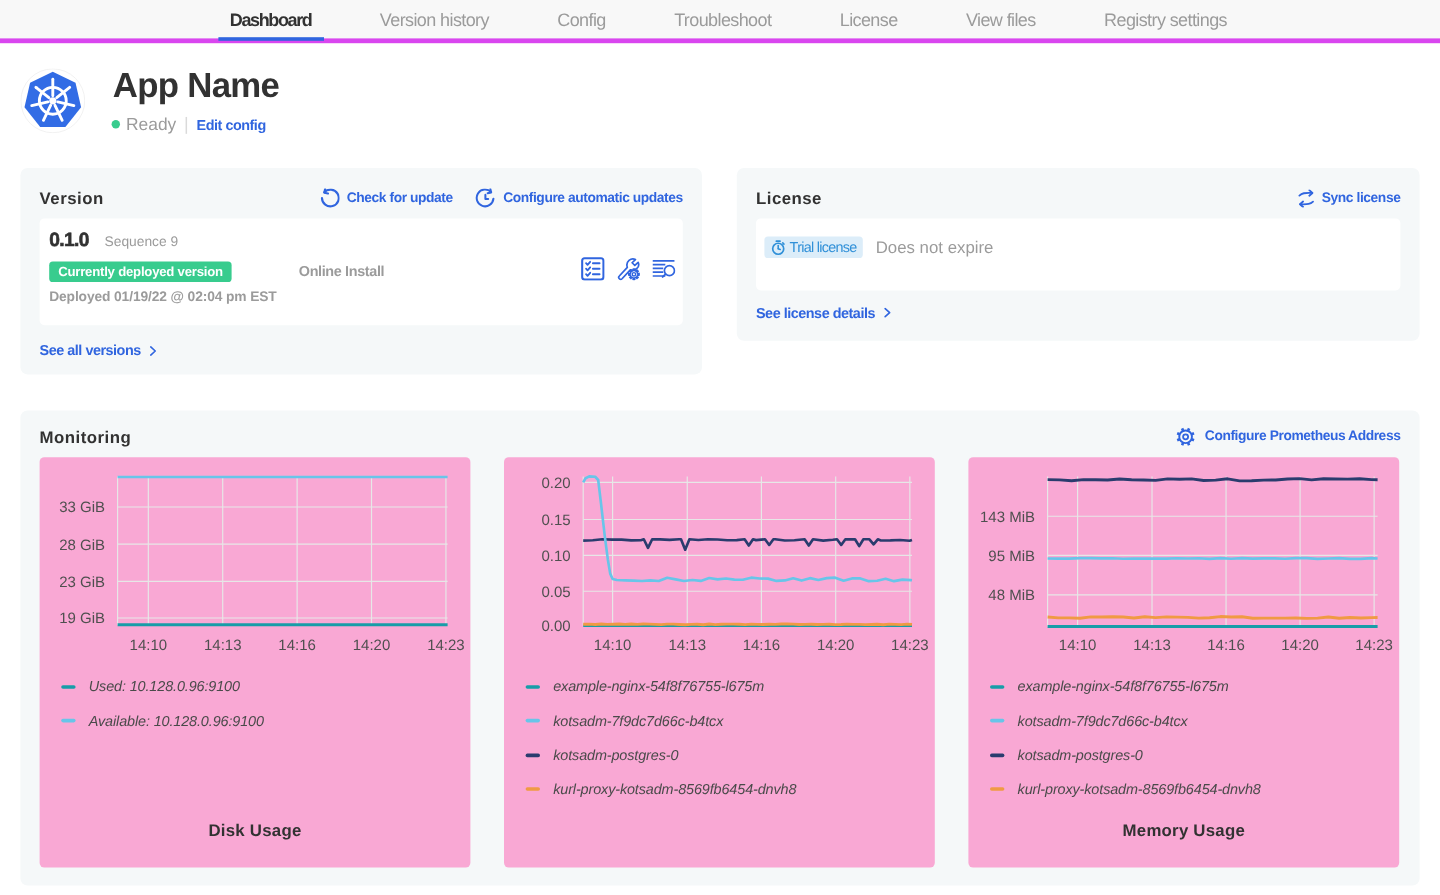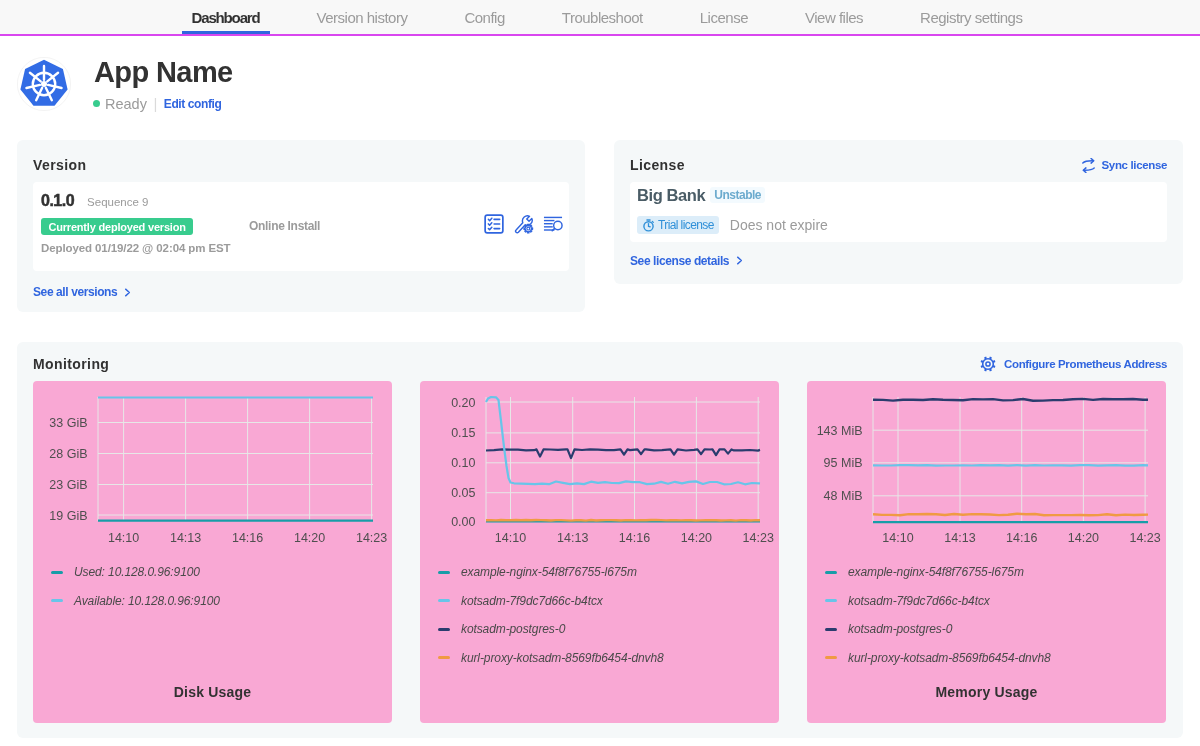--- a/index.html
+++ b/index.html
@@ -1,18 +1,18 @@
 <!DOCTYPE html>
 <html><head>
 <meta charset="utf-8">
 <style>
 * { margin:0; padding:0; box-sizing:border-box; }
 body { width:1200px; height:746px; font-family:"Liberation Sans", sans-serif; background:#fff; position:relative; overflow:hidden; }
 
-.nav { position:absolute; top:0; left:0; width:1200px; height:36px; background:#F8F8F8; border-bottom:2px solid #d946ef; display:flex; justify-content:center; padding-left:14px; }
+.nav { position:absolute; top:0; left:0; width:1200px; height:36px; background:#F8F8F8; border-bottom:4px solid #d946ef; display:flex; justify-content:center; padding-left:14px; }
 .nav-item { font-size:15px; color:#9B9B9B; padding:8.5px 10px 0 10px; margin:0 18.5px; height:35px; position:relative; letter-spacing:-0.5px;}
 .nav-item.active { color:#323232; font-weight:700; letter-spacing:-1.15px; }
 .nav-item.active:after { content:""; position:absolute; left:0; right:0; bottom:1px; height:3px; background:#3065DF; }
 
 .app-icon { position:absolute; left:17px; top:57px; width:54px; height:54px; }
 .app-name { position:absolute; left:94px; top:56px; font-size:29px; font-weight:700; color:#323232; letter-spacing:-0.6px; }
 .app-sub { position:absolute; left:93px; top:95px; font-size:14.5px; color:#9B9B9B; display:flex; align-items:center; }
 .dot { width:7px; height:7px; border-radius:50%; background:#38CC8E; margin-right:5px; }
 .sep { color:#DADADA; margin:0 6.5px; font-size:15px; }
 .editcfg { color:#3065DF; font-weight:700; font-size:12px; letter-spacing:-0.4px; }
@@ -77,20 +77,31 @@
       <line x1="22.91" y1="27.93" x2="9.45" y2="31.01" stroke="#fff" stroke-width="2.4" stroke-linecap="round"></line>
       <line x1="23.72" y1="24.38" x2="12.93" y2="15.78" stroke="#fff" stroke-width="2.4" stroke-linecap="round"></line>
       <circle cx="27" cy="27" r="3.0" fill="#fff"></circle>
     </svg></div>
 <div class="app-name">App Name</div>
 <div class="app-sub"><span class="dot"></span>Ready <span class="sep">|</span> <span class="editcfg">Edit config</span></div>
 
 <div class="card" id="version-card">
   <div id="version-head">
     <span class="card-title">Version</span>
+    <span style="display:flex; gap:19px;">
+      <span class="link"><svg width="17" height="17" viewBox="0 0 17 17">
+            <path d="M4.2 3.2 A7 7 0 1 1 2.3 8.0" fill="none" stroke="#3065DF" stroke-width="1.8" stroke-linecap="round"></path>
+            <path d="M4.9 0.6 L4.3 3.6 L7.3 4.2" fill="none" stroke="#3065DF" stroke-width="1.8" stroke-linecap="round" stroke-linejoin="round"></path>
+          </svg> Check for update</span>
+      <span class="link"><svg width="17" height="17" viewBox="0 0 17 17">
+            <path d="M13.2 3.0 A7 7 0 1 0 15.2 8.6" fill="none" stroke="#3065DF" stroke-width="1.7" stroke-linecap="round"></path>
+            <path d="M12.6 0.5 L13.3 3.4 L10.4 4.1" fill="none" stroke="#3065DF" stroke-width="1.7" stroke-linecap="round" stroke-linejoin="round"></path>
+            <path d="M8.5 5.4 L8.5 8.9 L10.8 8.9" fill="none" stroke="#3065DF" stroke-width="1.7" stroke-linecap="round" stroke-linejoin="round"></path>
+          </svg> Configure automatic updates</span>
+    </span>
   </div>
   <div class="whitebox" id="version-box">
     <div style="margin-top:2px;"><span class="vnum">0.1.0</span><span class="seq">Sequence 9</span></div>
     <div><span class="pill-green">Currently deployed version</span></div>
     <div class="deployed">Deployed 01/19/22 @ 02:04 pm EST</div>
     <div class="online">Online Install</div>
     <div class="vicons">
         <svg width="20" height="20" viewBox="0 0 21 21">
           <rect x="1.2" y="1.2" width="18.6" height="18.6" rx="2.2" fill="none" stroke="#3065DF" stroke-width="1.8"></rect>
           <path d="M4.6 5.6 L5.9 7.0 L8.2 4.4" fill="none" stroke="#3065DF" stroke-width="1.6" stroke-linecap="round" stroke-linejoin="round"></path>
@@ -125,21 +136,20 @@
   <div id="version-head">
     <span class="card-title">License</span>
     <span class="link"><svg width="15" height="15" viewBox="0 0 15 15">
           <path d="M1.8 5.0 C4.0 2.9 6.0 2.6 12.4 2.8" fill="none" stroke="#3065DF" stroke-width="1.5" stroke-linecap="round"></path>
           <path d="M10.1 0.5 L12.7 2.8 L10.1 5.1" fill="none" stroke="#3065DF" stroke-width="1.5" stroke-linecap="round" stroke-linejoin="round"></path>
           <path d="M13.2 10.0 C11.0 12.1 9.0 12.4 2.6 12.2" fill="none" stroke="#3065DF" stroke-width="1.5" stroke-linecap="round"></path>
           <path d="M4.9 9.9 L2.3 12.2 L4.9 14.5" fill="none" stroke="#3065DF" stroke-width="1.5" stroke-linecap="round" stroke-linejoin="round"></path>
         </svg> Sync license</span>
   </div>
   <div class="whitebox" id="license-box">
-    <div><span class="bigbank">Big Bank</span><span class="pill-unstable">Unstable</span></div>
     <div class="lic-row">
         <span class="pill-trial"><svg width="13" height="13" viewBox="0 0 13 13">
             <circle cx="6.5" cy="7.3" r="4.6" fill="none" stroke="#3090D8" stroke-width="1.4"></circle>
             <line x1="6.5" y1="7.3" x2="6.5" y2="4.6" stroke="#3090D8" stroke-width="1.3" stroke-linecap="round"></line>
             <line x1="6.5" y1="7.3" x2="8.2" y2="7.9" stroke="#3090D8" stroke-width="1.3" stroke-linecap="round"></line>
             <line x1="5.0" y1="1.0" x2="8.0" y2="1.0" stroke="#3090D8" stroke-width="1.5" stroke-linecap="round"></line>
             <line x1="10.3" y1="2.4" x2="11.3" y2="3.4" stroke="#3090D8" stroke-width="1.3" stroke-linecap="round"></line>
           </svg> Trial license</span>
         <span class="noexpire">Does not expire</span>
       </div>

